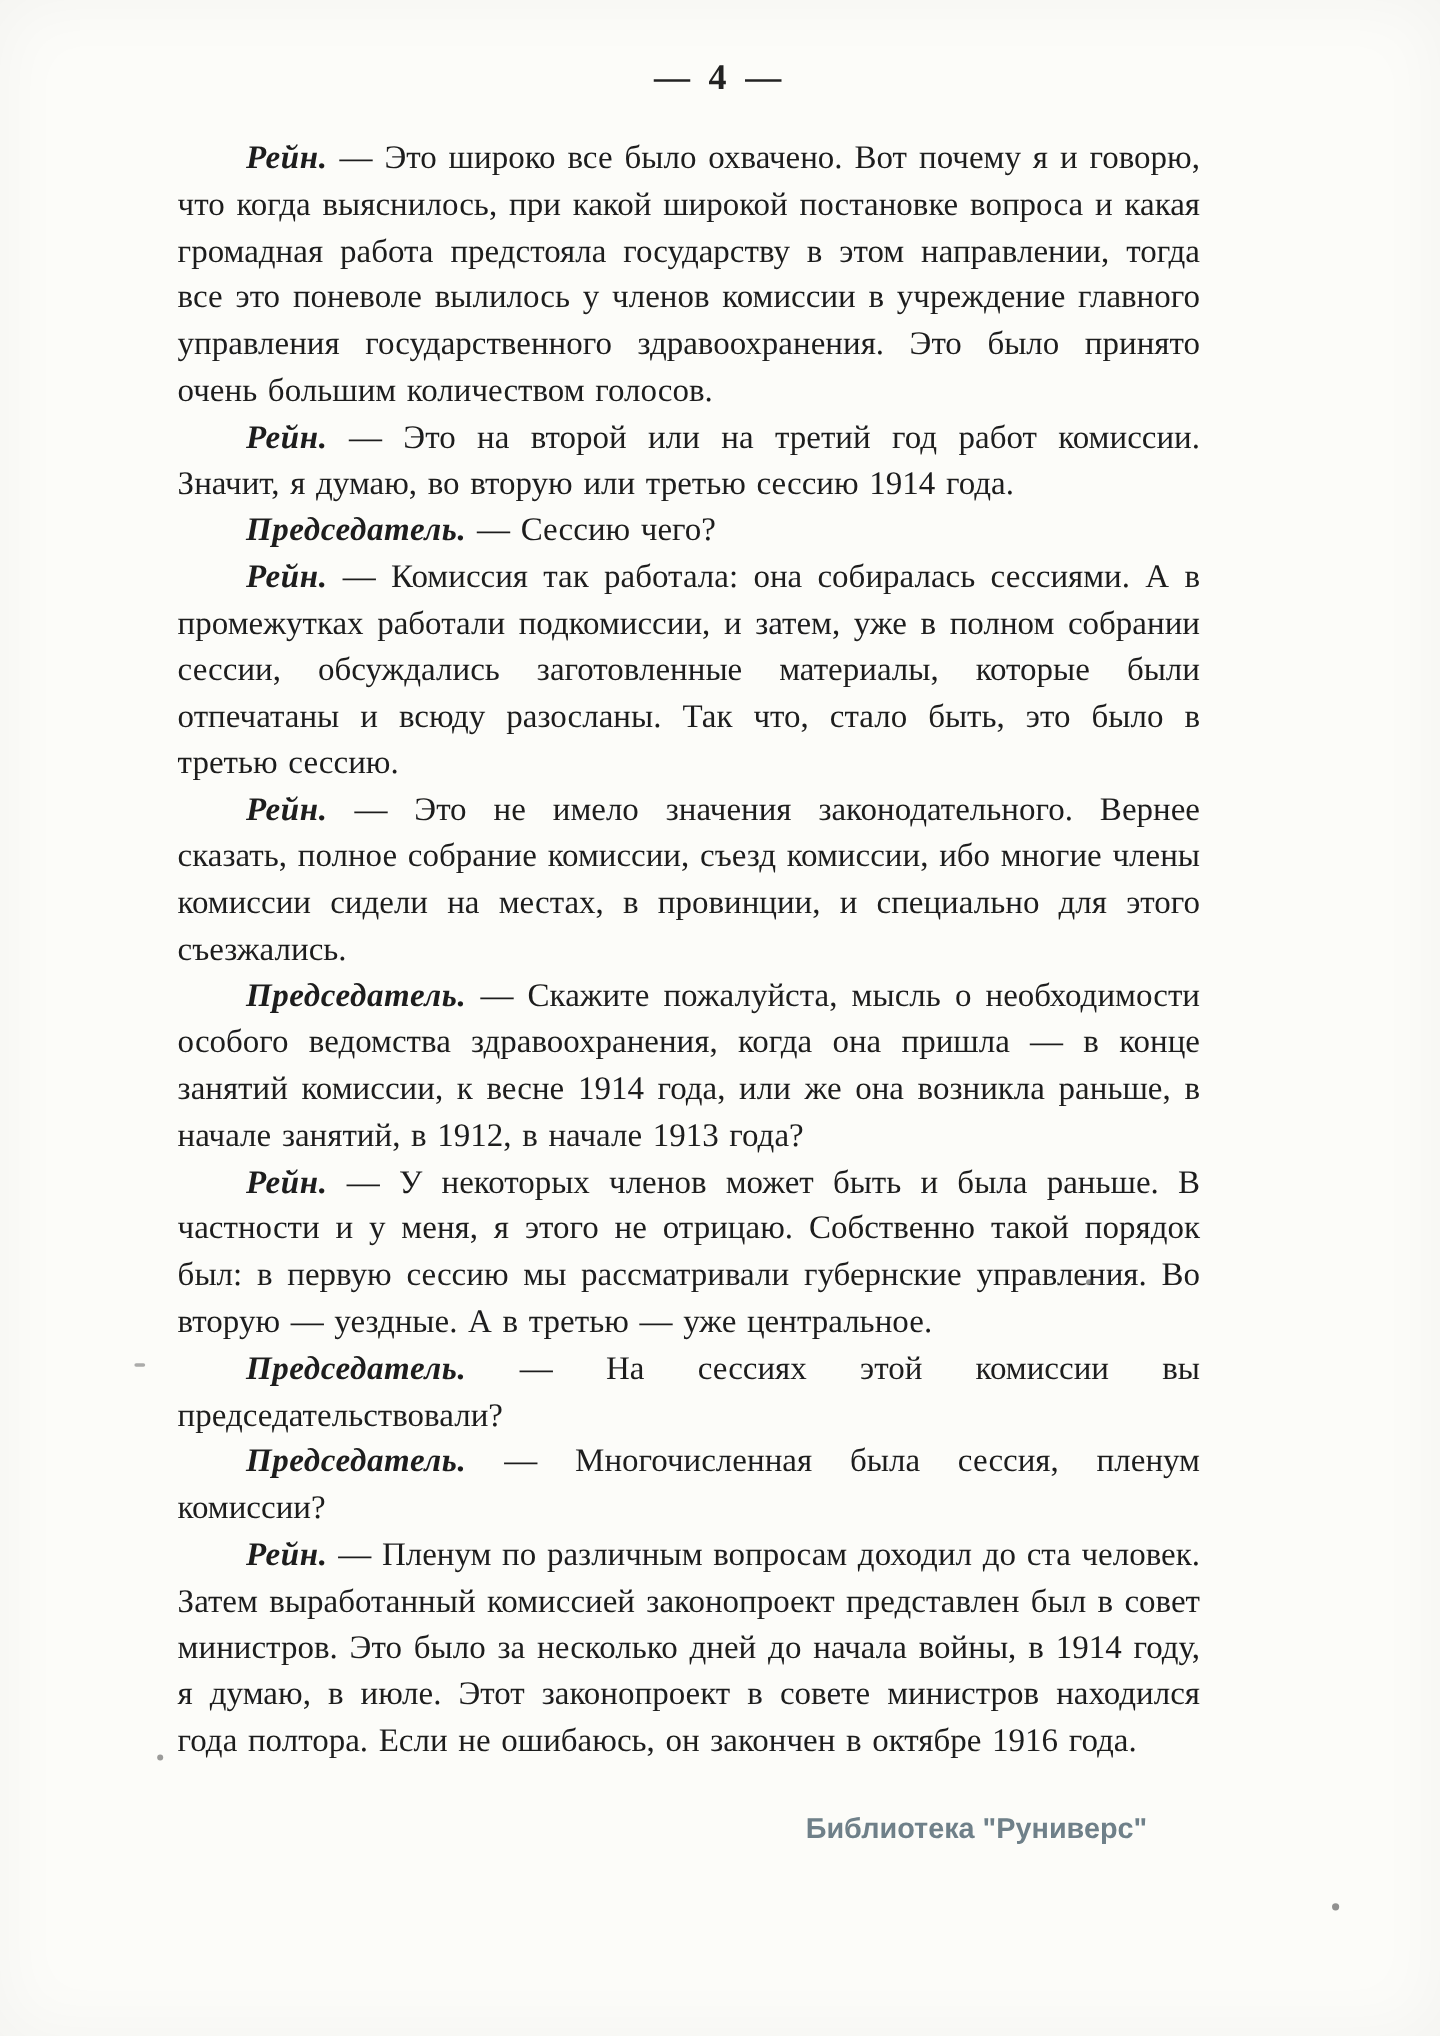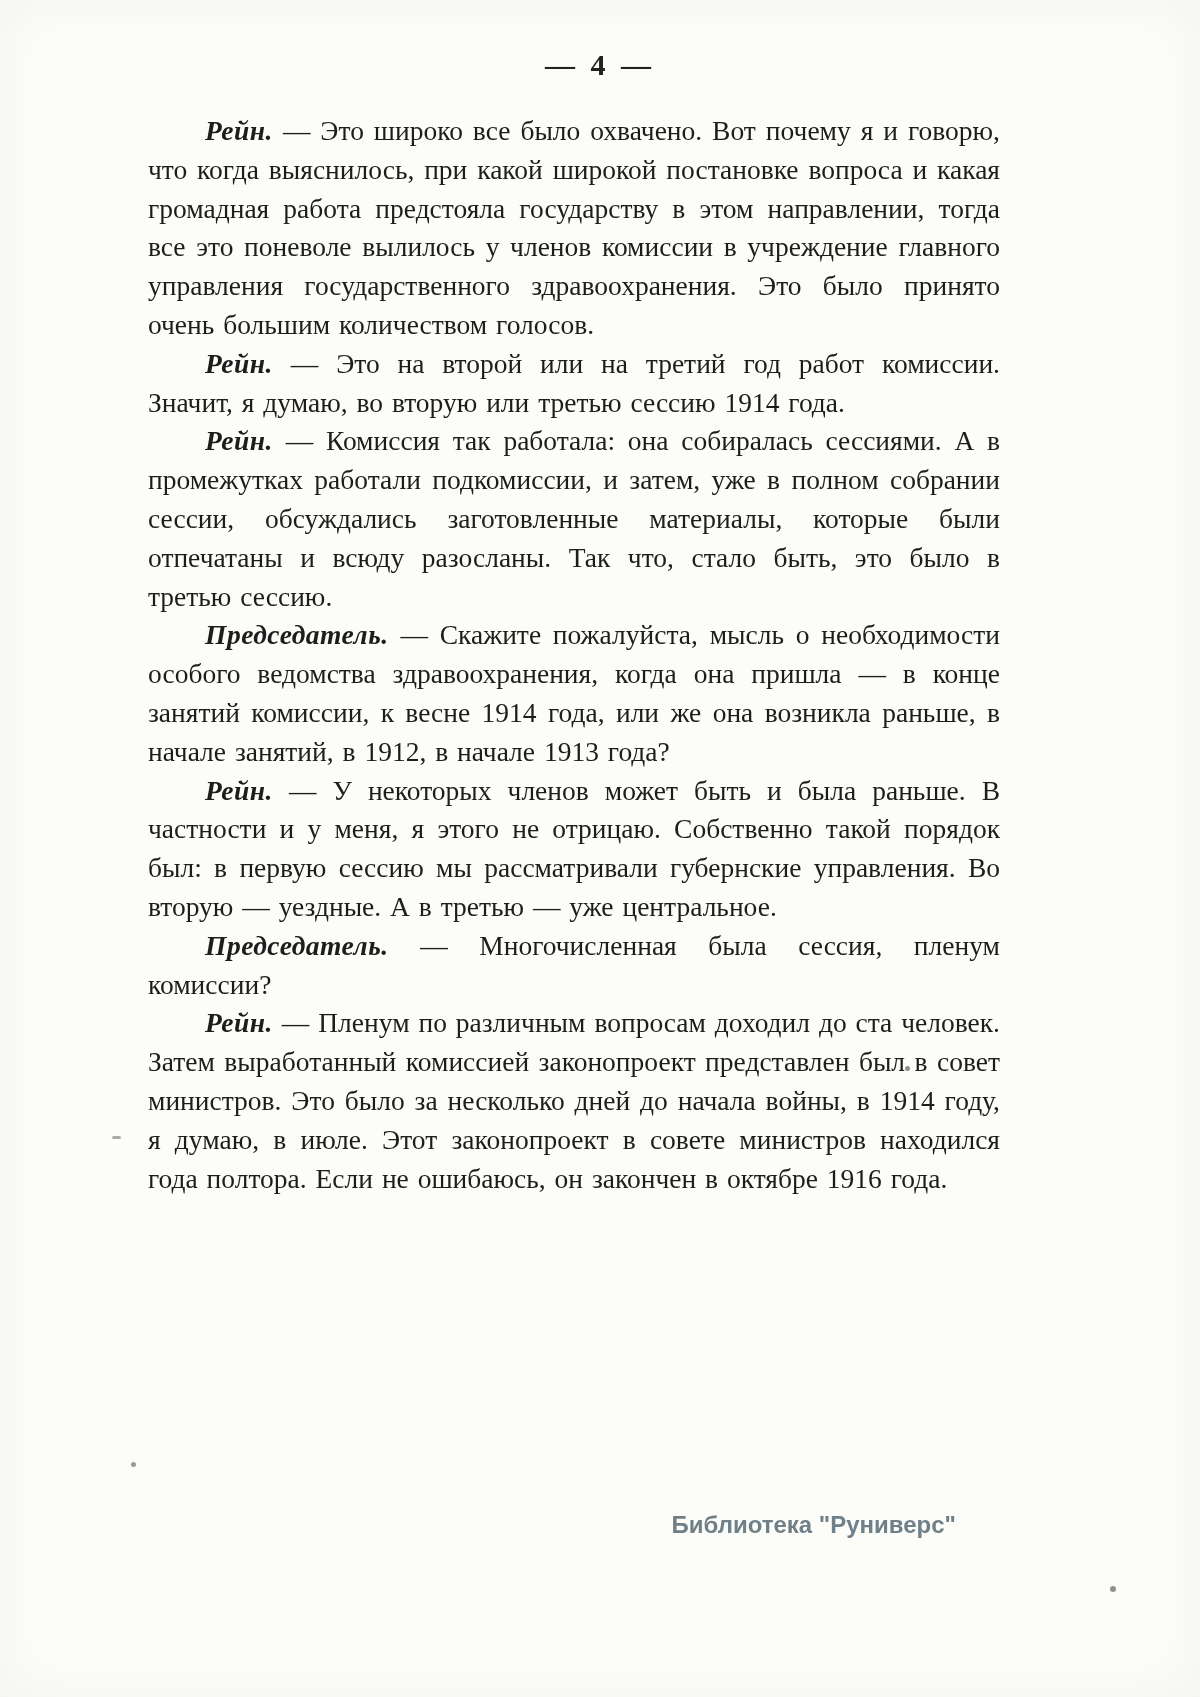--- a/index.html
+++ b/index.html
@@ -65,23 +65,26 @@
 </style>
 </head>
 <body>
 
 <div class="page">
   <div class="page-number">— 4 —</div>
 
   <div class="text-block">
       <p class="para"><span class="speaker">Рейн.</span><span>&nbsp;— Это широко все было охвачено. Вот почему я и говорю, что когда выяснилось, при какой широкой постановке вопроса и какая громадная работа предстояла государству в этом направлении, тогда все это поневоле вылилось у членов комиссии в учреждение главного управления государственного здравоохранения. Это было принято очень большим количеством голосов.</span></p>
       <p class="para"><span class="speaker">Рейн.</span><span>&nbsp;— Это на второй или на третий год работ комиссии. Значит, я думаю, во вторую или третью сессию 1914 года.</span></p>
+      <p class="para"><span class="speaker">Председатель.</span><span>&nbsp;— Сессию чего?</span></p>
       <p class="para"><span class="speaker">Рейн.</span><span>&nbsp;— Комиссия так работала: она собиралась сессиями. А в промежутках работали подкомиссии, и затем, уже в полном собрании сессии, обсуждались заготовленные материалы, которые были отпечатаны и всюду разосланы. Так что, стало быть, это было в третью сессию.</span></p>
+      <p class="para"><span class="speaker">Рейн.</span><span>&nbsp;— Это не имело значения законодательного. Вернее сказать, полное собрание комиссии, съезд комиссии, ибо многие члены комиссии сидели на местах, в провинции, и специально для этого съезжались.</span></p>
       <p class="para"><span class="speaker">Председатель.</span><span>&nbsp;— Скажите пожалуйста, мысль о необходимости особого ведомства здравоохранения, когда она пришла — в конце занятий комиссии, к весне 1914 года, или же она возникла раньше, в начале занятий, в 1912, в начале 1913 года?</span></p>
       <p class="para"><span class="speaker">Рейн.</span><span>&nbsp;— У некоторых членов может быть и была раньше. В частности и у меня, я этого не отрицаю. Собственно такой порядок был: в первую сессию мы рассматривали губернские управления. Во вторую — уездные. А в третью — уже центральное.</span></p>
+      <p class="para"><span class="speaker">Председатель.</span><span>&nbsp;— На сессиях этой комиссии вы председательствовали?</span></p>
       <p class="para"><span class="speaker">Председатель.</span><span>&nbsp;— Многочисленная была сессия, пленум комиссии?</span></p>
       <p class="para"><span class="speaker">Рейн.</span><span>&nbsp;— Пленум по различным вопросам доходил до ста человек. Затем выработанный комиссией законопроект представлен был в совет министров. Это было за несколько дней до начала войны, в 1914 году, я думаю, в июле. Этот законопроект в совете министров находился года полтора. Если не ошибаюсь, он закончен в октябре 1916 года.</span></p>
     </div>
 
   <div class="watermark">Библиотека "Руниверс"</div>
 
   <span class="speck speck-1"></span>
   <span class="speck speck-2"></span>
   <span class="speck speck-3"></span>
   <span class="speck speck-4"></span>

